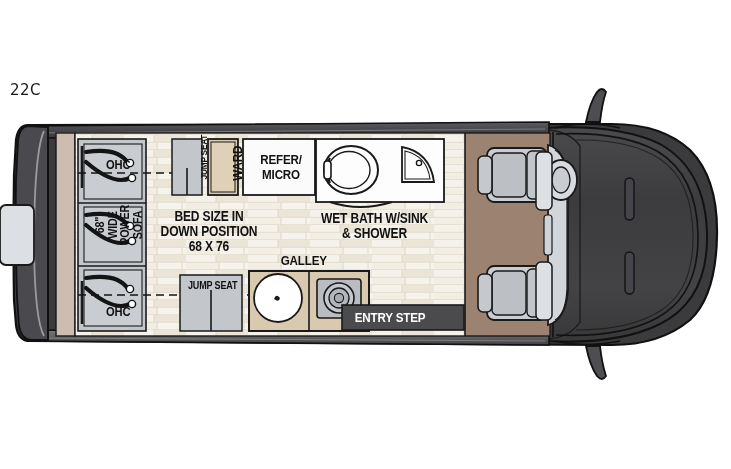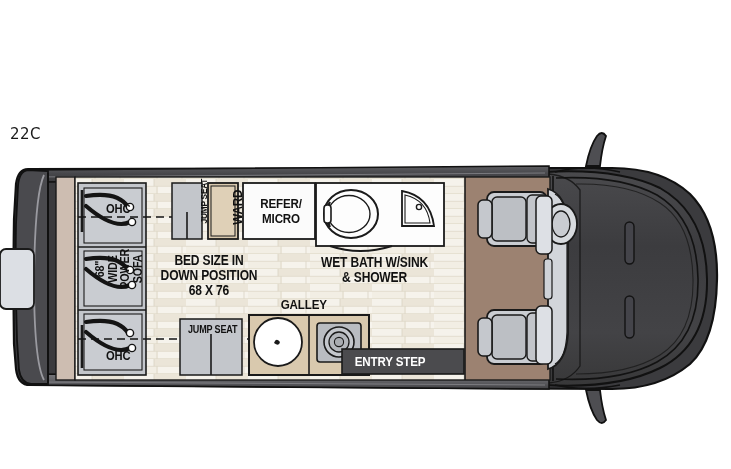--- a/index.html
+++ b/index.html
@@ -1,20 +1,20 @@
 <!DOCTYPE html>
 <html><head>
 <meta charset="utf-8">
 <title>RV Floorplan 22C</title>
 <style>
   html,body{margin:0;padding:0;background:#ffffff;}
   body{width:731px;height:469px;position:relative;overflow:hidden;
        font-family:"Liberation Sans","DejaVu Sans",sans-serif;}
 
-  #stage{position:absolute;left:0;top:0;width:731px;height:374px;margin-top:44px;}
+  #stage{position:absolute;left:0;top:0;width:731px;height:374px;}
 
   
   #model-label{
     position:absolute;left:10px;top:81px;
     font-size:15px;letter-spacing:.5px;color:#1a1a1a;
     font-family:"DejaVu Sans",sans-serif;
   }
 
   
   svg#plan{position:absolute;left:0;top:0;width:731px;height:469px;}

